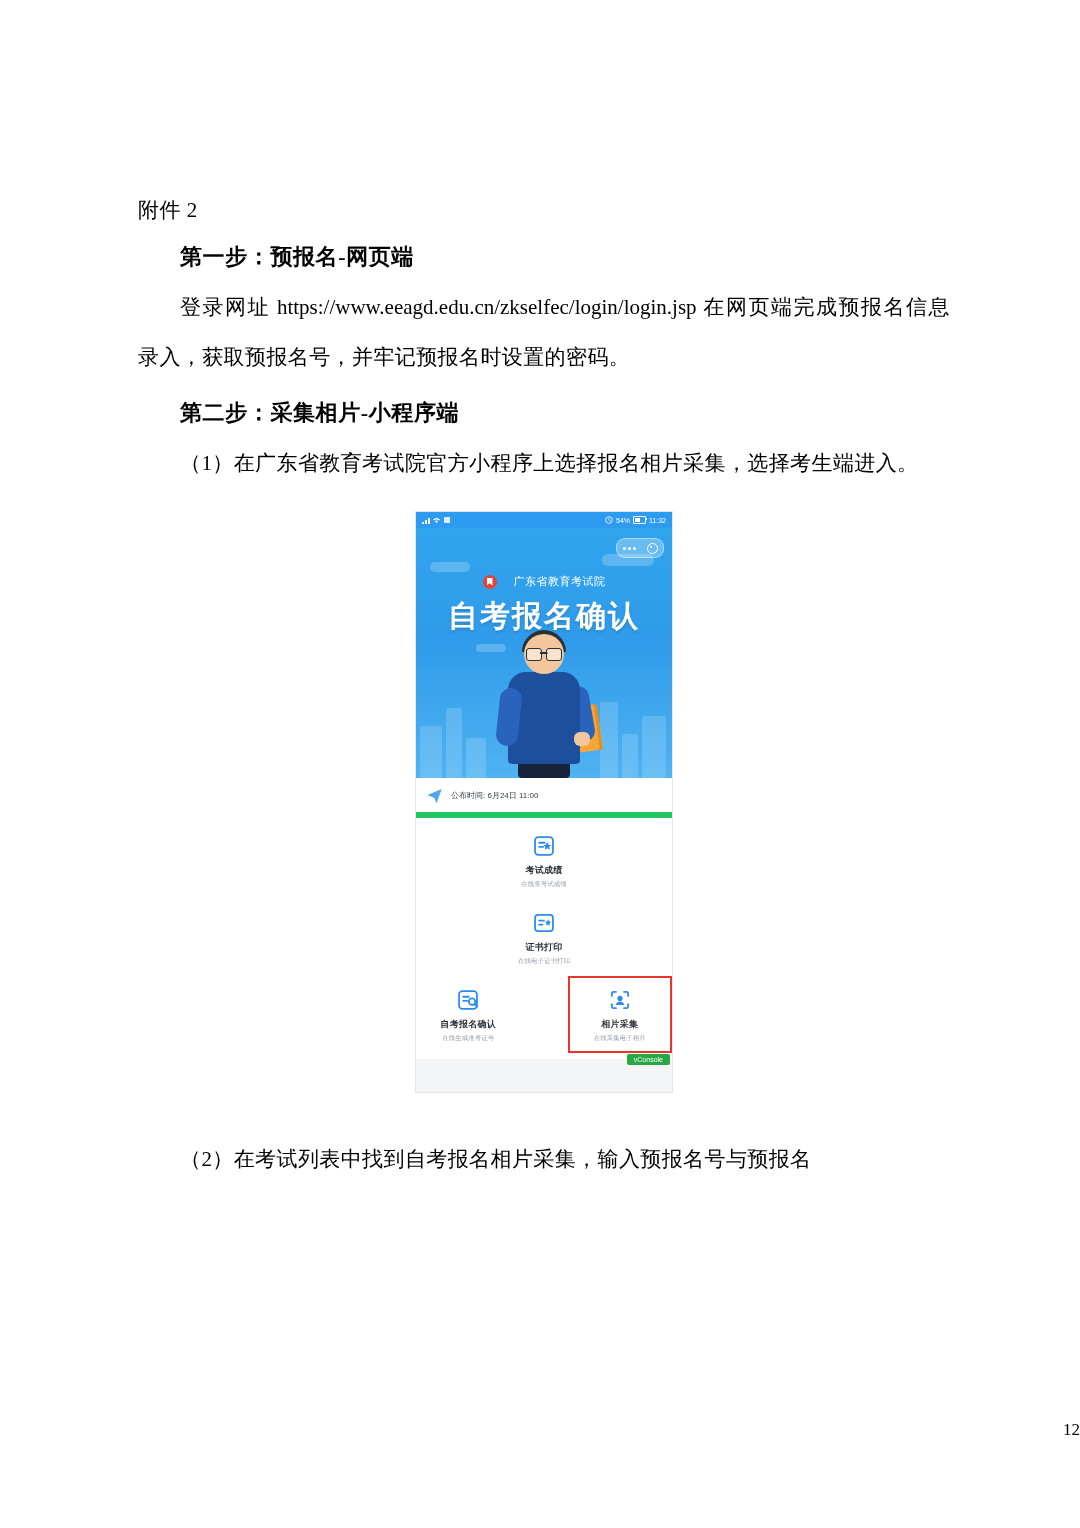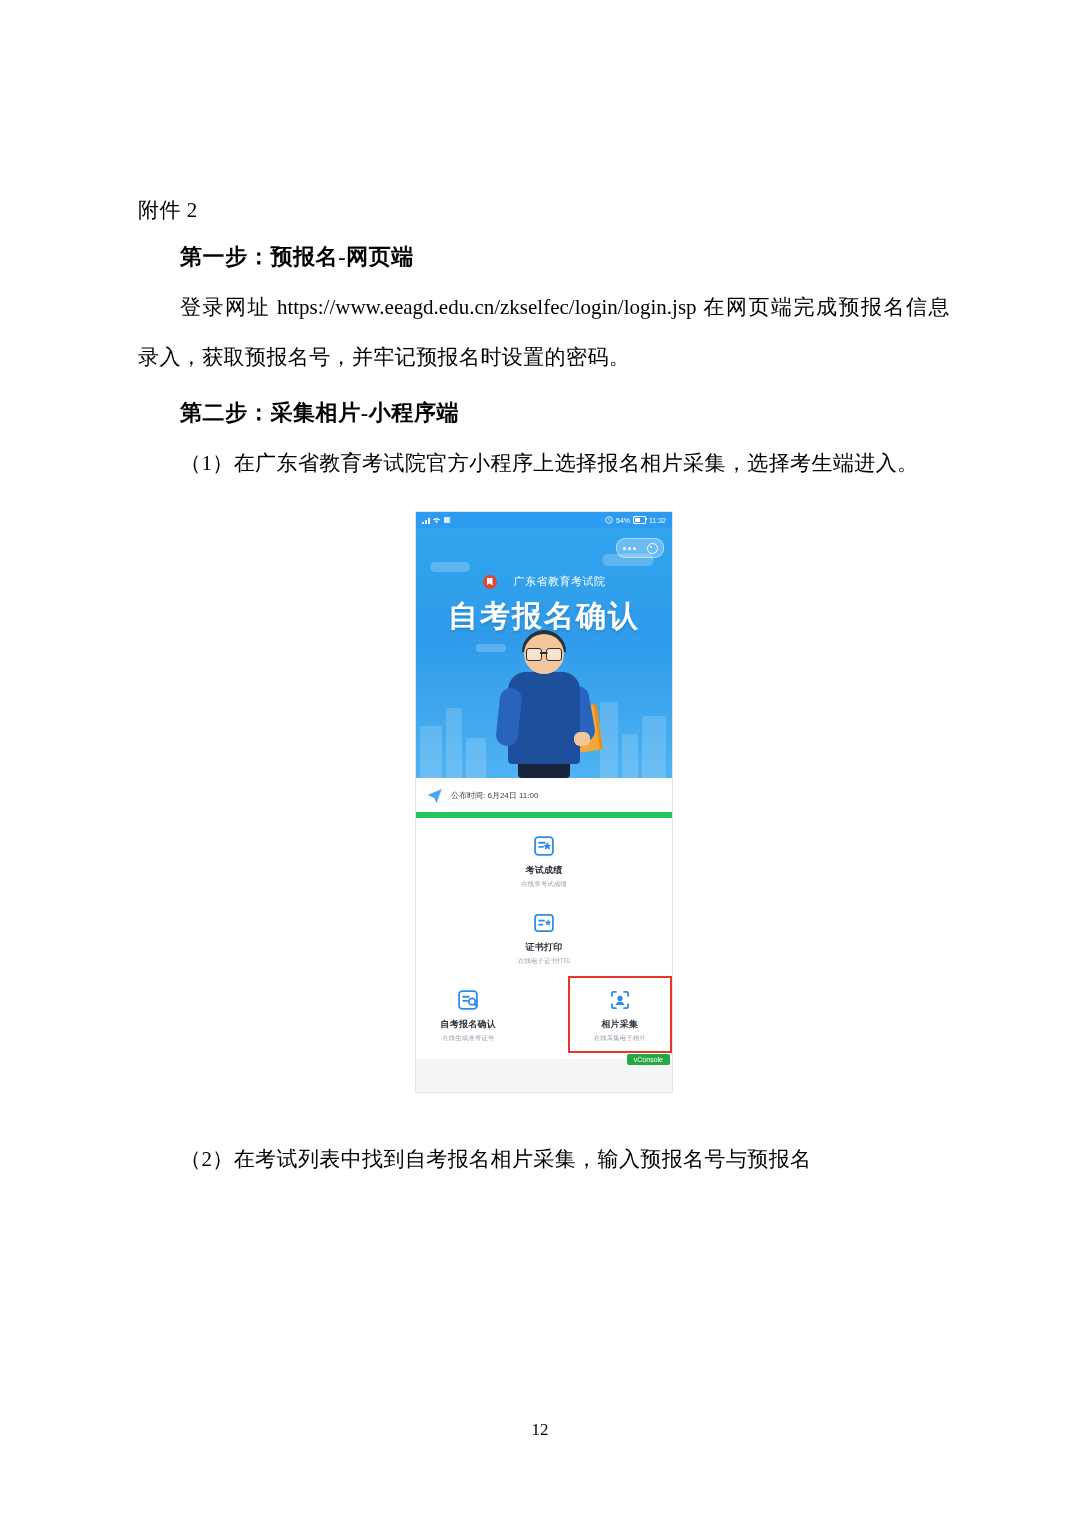--- a/index.html
+++ b/index.html
@@ -248,21 +248,21 @@
     font-size: 7px;
     font-family: "Liberation Sans", sans-serif;
     padding: 2px 7px;
     border-radius: 2px;
     z-index: 5;
   }
   .page-number {
     position: absolute;
     left: 0; right: 0;
     top: 1420px;
-    text-align: center;
+    text-align: right;
     font-size: 17px;
     font-family: "Liberation Serif", "DejaVu Serif", serif;
   }
 </style>
 </head>
 <body>
 
 <div class="page">
   <div class="content">
 

